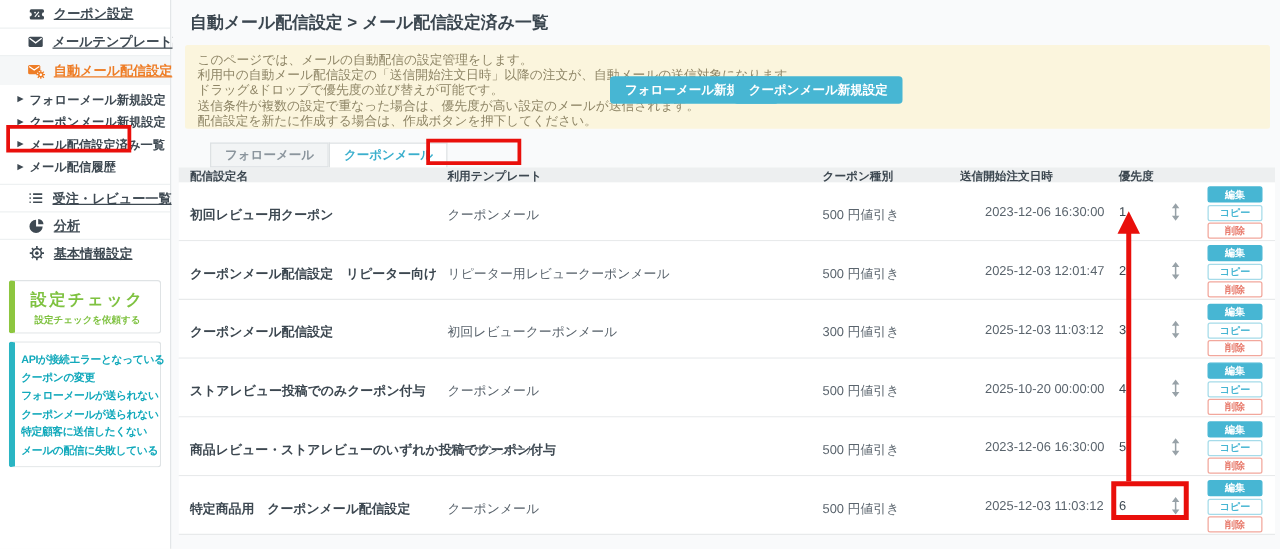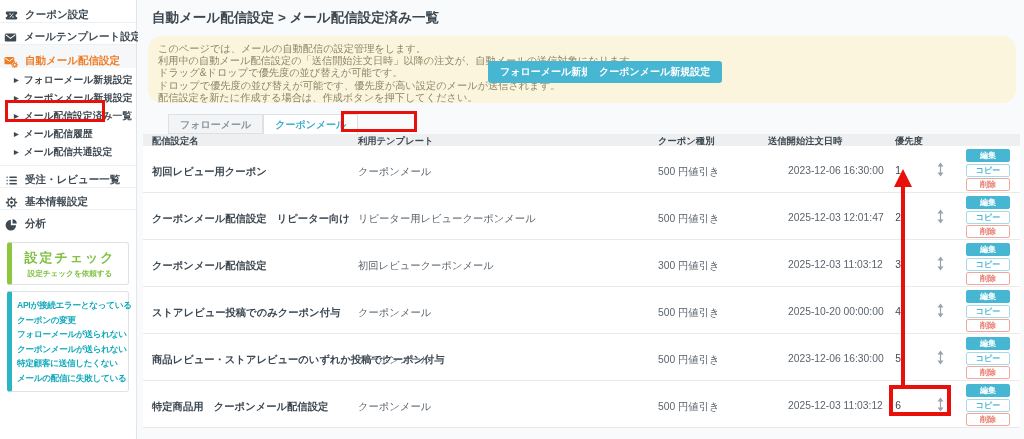--- a/index.html
+++ b/index.html
@@ -9,23 +9,23 @@
     font-family: "Liberation Sans", sans-serif;
     background:#f9fafb;
     overflow:hidden;
   }
   
   .sidebar {
     position:absolute; left:0; top:0; width:137px; height:439px;
     background:#ffffff; border-right:1px solid #e3e6e8;
   }
   .side-top {
-    display:flex; align-items:flex-end; gap:7px; height:22px; padding-left:4px;
+    display:flex; align-items:center; gap:7px; height:22px; padding-left:22px;
     font-size:10.5px; font-weight:bold; color:#3e4952; cursor:pointer;
-    border-top:1px solid #eef1f2; white-space:nowrap;
+    border-top:1px solid #eef1f2; white-space:nowrap;text-decoration:underline;
   }
   .side-top.first { border-top:none; }
   .side-top.active { background:#f5f7f8; color:#ee7d26; height:24px; }
   .subwrap { padding:3px 0 4px 0; }
   .side-sub {
     display:flex; align-items:center; gap:5px; height:18px; padding-left:14px;
     font-size:9.8px; font-weight:bold; color:#3e4952; cursor:pointer; white-space:nowrap;
   }
   .tri { font-size:6px; color:#3e4952; line-height:1; }
   .icon { display:inline-flex; width:14px; justify-content:center; }
@@ -43,21 +43,21 @@
   }
   .issue-item {
     color:#12a9bb; font-weight:bold; font-size:8.6px; letter-spacing:-0.3px;
     line-height:14.6px; white-space:nowrap; cursor:pointer;
   }
   
   .content { position:absolute; left:138px; top:0; width:836px; height:439px; background:#f9fafb; }
   .breadcrumb { position:absolute; left:14px; top:9px; font-size:13.5px; font-weight:bold; color:#3c4750; }
   .notice {
     position:absolute; left:10px; top:36px; width:868px; height:67px;
-    background:#fbf5dd; border-radius:14px; padding:7px 10px;
+    background:#fbf5dd; border-radius:2px; padding:7px 10px;
     font-size:10.2px; line-height:12.2px; color:#8e8566;
   }
   .btn-new {
     position:absolute; top:25px; height:22px; padding:0 12px;
     background:#47b6d3; color:#fff; font-family:"Liberation Sans",sans-serif;
     font-size:10px; font-weight:bold; border:none; border-radius:3px; cursor:pointer;
     white-space:nowrap;
   }
   .btn-new.b1 { left:340px; }
   .btn-new.b2 { left:439px; }
@@ -155,53 +155,49 @@
       <span>クーポンメール新規設定</span>
     </div>
     <div class="side-sub">
       <span class="tri">▶</span>
       <span>メール配信設定済み一覧</span>
     </div>
     <div class="side-sub">
       <span class="tri">▶</span>
       <span>メール配信履歴</span>
     </div>
-    <div class="side-sub">
-      <span class="tri">▶</span>
-      <span>メール配信共通設定</span>
-    </div>
   </div>
   <div class="side-top">
     <span class="icon">
       <svg width="13" height="13" viewBox="0 0 16 16" stroke="#3e4952" stroke-width="1.6" fill="none">
           <path d="M2 4h1.2 M5.5 4h9 M2 8h1.2 M5.5 8h9 M2 12h1.2 M5.5 12h9"></path>
         </svg>
     </span>
     <span>受注・レビュー一覧</span>
+  </div>
+  <div class="side-top">
+    <span class="icon">
+      <svg width="13" height="13" viewBox="0 0 16 16">
+          <path d="M7.2 8.8V2.3A6.5 6.5 0 1 0 13.7 8.8z" fill="#3e4952"></path>
+          <path d="M9.3 6.7V1.5A5.2 5.2 0 0 1 14.5 6.7z" fill="#3e4952"></path>
+        </svg>
+    </span>
+    <span>分析</span>
   </div>
   <div class="side-top">
     <span class="icon">
       <svg width="13" height="13" viewBox="0 0 16 16">
           <g stroke="#3e4952" stroke-width="1.6" fill="none">
             <circle cx="8" cy="8" r="4.4"></circle>
             <path d="M8 1v3 M8 12v3 M1 8h3 M12 8h3 M3.1 3.1l2.1 2.1 M10.8 10.8l2.1 2.1 M12.9 3.1l-2.1 2.1 M5.2 10.8l-2.1 2.1"></path>
           </g>
           <circle cx="8" cy="8" r="1.8" fill="#3e4952"></circle>
         </svg>
     </span>
     <span>基本情報設定</span>
-  </div>
-  <div class="side-top">
-    <span class="icon">
-      <svg width="13" height="13" viewBox="0 0 16 16">
-          <path d="M7.2 8.8V2.3A6.5 6.5 0 1 0 13.7 8.8z" fill="#3e4952"></path>
-          <path d="M9.3 6.7V1.5A5.2 5.2 0 0 1 14.5 6.7z" fill="#3e4952"></path>
-        </svg>
-    </span>
-    <span>分析</span>
   </div>
 
   <div class="check-box">
     <div class="check-title">設定チェック</div>
     <div class="check-sub">設定チェックを依頼する</div>
   </div>
 
   <div class="issue-box">
     <div class="issue-item">APIが接続エラーとなっている</div>
     <div class="issue-item">クーポンの変更</div>
@@ -212,21 +208,21 @@
   </div>
 </div>
 
 <div class="content">
   <div class="breadcrumb">自動メール配信設定 &gt; メール配信設定済み一覧</div>
 
   <div class="notice">
     <div>このページでは、メールの自動配信の設定管理をします。</div>
     <div>利用中の自動メール配信設定の「送信開始注文日時」以降の注文が、自動メールの送信対象になります。</div>
     <div>ドラッグ&amp;ドロップで優先度の並び替えが可能です。</div>
-    <div>ドロップで優先度の並び替えが可能です、優先度が高い設定のメールが送信されます。</div>
+    <div>送信条件が複数の設定で重なった場合は、優先度が高い設定のメールが送信されます。</div>
     <div>配信設定を新たに作成する場合は、作成ボタンを押下してください。</div>
     <button class="btn-new b1">フォローメール新規設定</button>
     <button class="btn-new b2">クーポンメール新規設定</button>
   </div>
 
   <div class="tabs">
     <div class="tab inactive">フォローメール</div>
     <div class="tab active">クーポンメール</div>
   </div>
 

